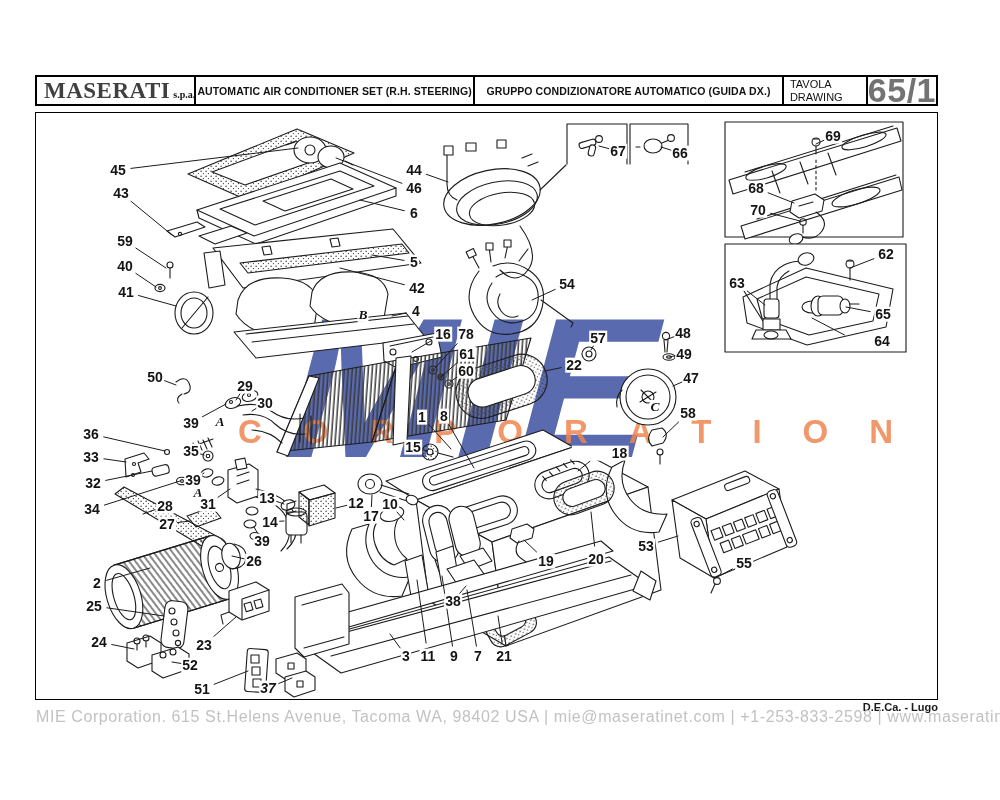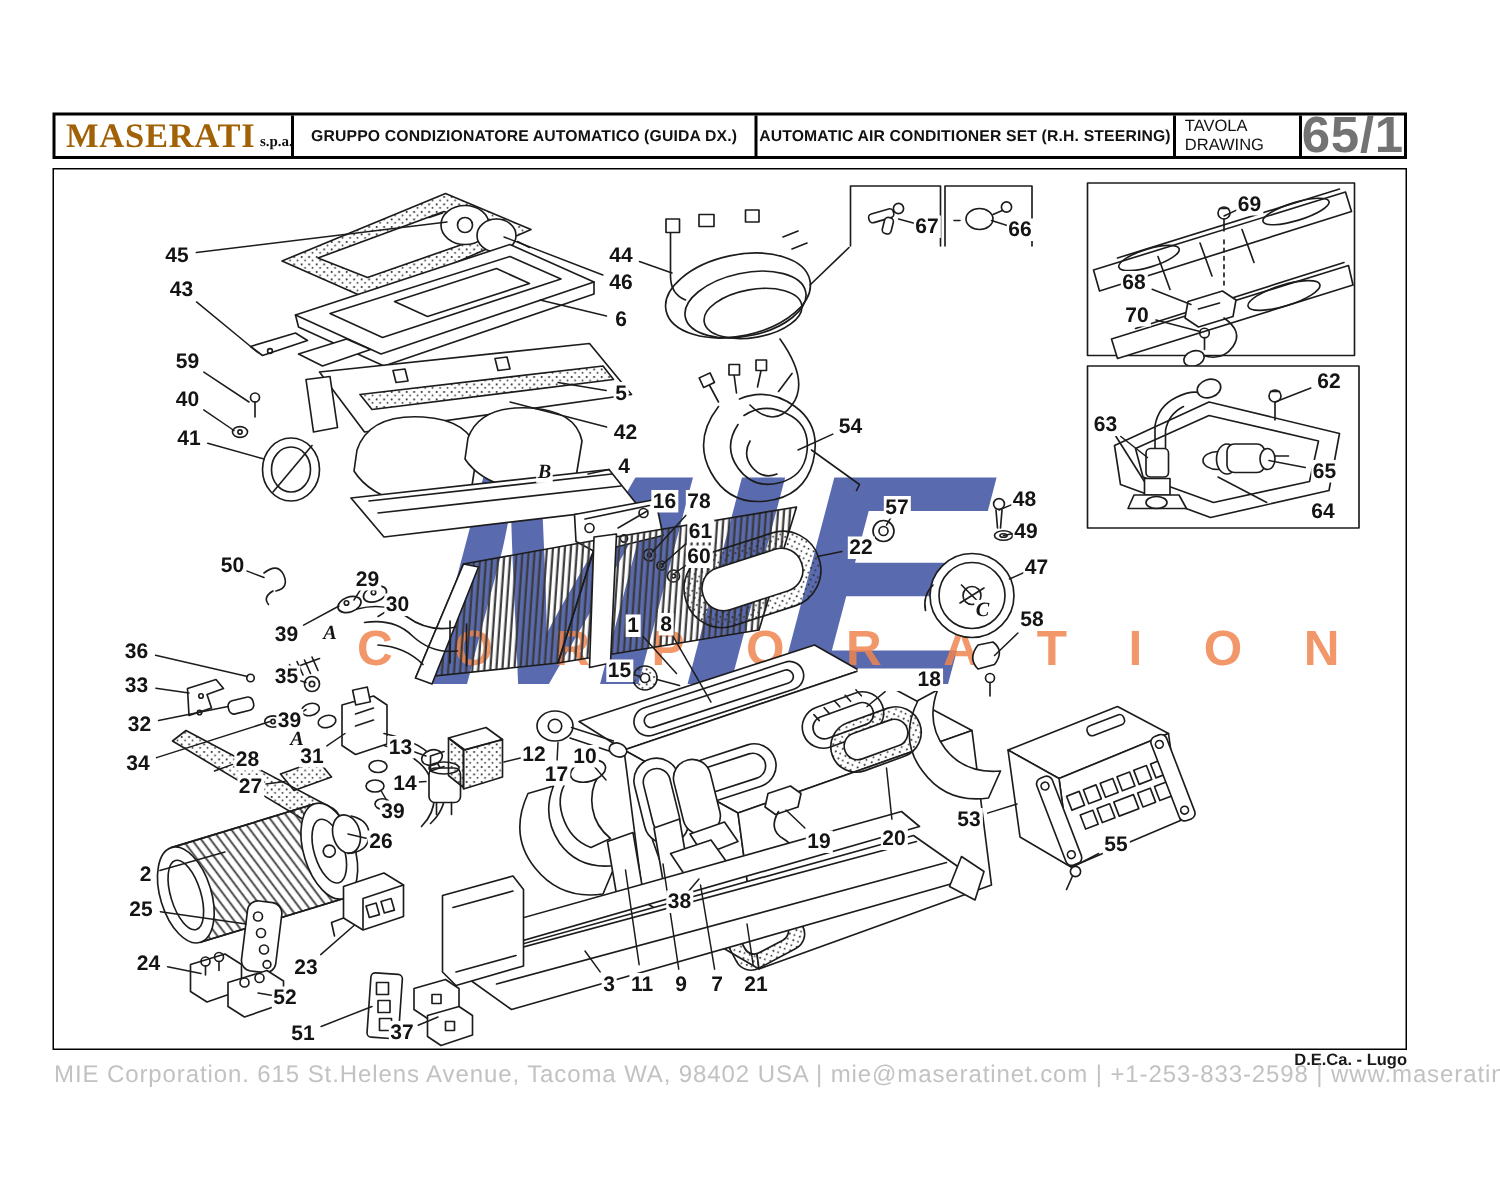--- a/index.html
+++ b/index.html
@@ -4,21 +4,21 @@
 <style>
   html,body{margin:0;padding:0;background:#fff;}
   .page{position:relative;width:1000px;height:800px;background:#fff;overflow:hidden;
         font-family:"Liberation Sans",sans-serif;}
   
   .header{position:absolute;left:35px;top:75px;width:903px;height:31px;border:2px solid #000;
           box-sizing:border-box;display:flex;align-items:stretch;background:#fff;z-index:4;}
   .hcell{display:flex;align-items:center;box-sizing:border-box;border-left:2px solid #000;}
   .hcell:first-child{border-left:none;}
   .brand-cell{width:157px;padding-left:7px;}
-  .brand{font-family:"Liberation Serif",serif;font-weight:bold;font-size:23px;letter-spacing:.5px;color:#a16207;}
+  .brand{font-family:"Liberation Serif",serif;font-weight:bold;font-size:23px;letter-spacing:.5px;color:#404040;}
   .brand-suffix{font-family:"Liberation Serif",serif;font-weight:bold;font-size:10px;margin-left:3px;
                 align-self:flex-end;padding-bottom:4px;color:#111;text-align:right;}
   .title-cell{width:313px;justify-content:center;}
   .title-cell-en{width:283px;justify-content:center;}
   .htitle{font-size:10.5px;font-weight:bold;color:#111;letter-spacing:.1px;white-space:nowrap;}
   .tavola-cell{width:85px;flex-direction:column;align-items:flex-start;justify-content:center;padding-left:6px;}
   .tavola-cell div{font-size:11px;line-height:1.15;color:#111;}
   .number-cell{flex:1;justify-content:center;}
   .dwg-number{font-size:34px;font-weight:bold;color:#737373;letter-spacing:.5px;}
   
@@ -49,25 +49,25 @@
 </head>
 <body>
 
 <div class="page">
 
   <div class="header">
     <div class="hcell brand-cell">
       <span class="brand">MASERATI</span>
       <span class="brand-suffix">s.p.a.</span>
     </div>
+    <div class="hcell title-cell-en hcell">
+      <span class="htitle">AUTOMATIC AIR CONDITIONER SET (R.H. STEERING)</span>
+    </div>
     <div class="hcell title-cell">
       <span class="htitle">GRUPPO CONDIZIONATORE AUTOMATICO (GUIDA DX.)</span>
-    </div>
-    <div class="hcell title-cell-en hcell">
-      <span class="htitle">AUTOMATIC AIR CONDITIONER SET (R.H. STEERING)</span>
     </div>
     <div class="hcell tavola-cell">
       <div>TAVOLA</div>
       <div>DRAWING</div>
     </div>
     <div class="hcell number-cell">
       <span class="dwg-number">65/1</span>
     </div>
   </div>
 
@@ -554,21 +554,21 @@
       <div class="callout" style="left: 371px; top: 516px;">17</div>
       <div class="callout" style="left: 390px; top: 504px;">10</div>
       <div class="callout" style="left: 422px; top: 417px;">1</div>
       <div class="callout" style="left: 444px; top: 416px;">8</div>
       <div class="callout" style="left: 97px; top: 583px;">2</div>
       <div class="callout" style="left: 94px; top: 606px;">25</div>
       <div class="callout" style="left: 99px; top: 642px;">24</div>
       <div class="callout" style="left: 190px; top: 665px;">52</div>
       <div class="callout" style="left: 204px; top: 645px;">23</div>
       <div class="callout" style="left: 202px; top: 689px;">51</div>
-      <div class="callout" style="left: 268px; top: 688px;">37</div>
+      <div class="callout" style="left: 268px; top: 688px; font-style: italic;">37</div>
       <div class="callout" style="left: 406px; top: 656px;">3</div>
       <div class="callout" style="left: 428px; top: 656px;">11</div>
       <div class="callout" style="left: 454px; top: 656px;">9</div>
       <div class="callout" style="left: 478px; top: 656px;">7</div>
       <div class="callout" style="left: 504px; top: 656px;">21</div>
       <div class="callout" style="left: 453px; top: 601px;">38</div>
       <div class="callout" style="left: 600px; top: 453px; padding-left: 40px;">18</div>
       <div class="callout" style="left: 546px; top: 561px;">19</div>
       <div class="callout" style="left: 596px; top: 559px;">20</div>
       <div class="callout" style="left: 646px; top: 546px;">53</div>

